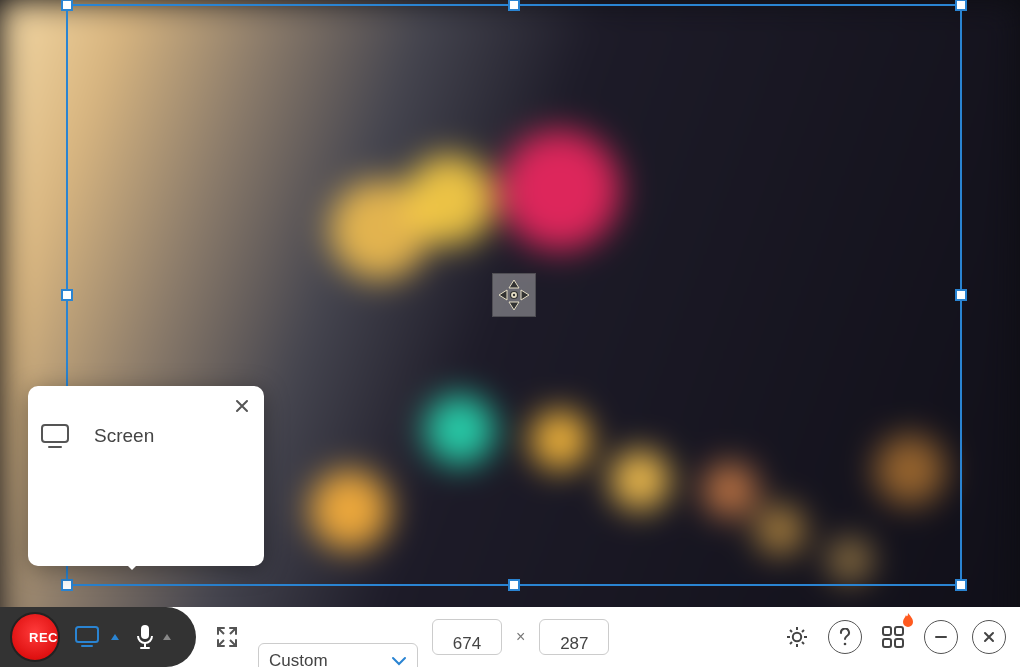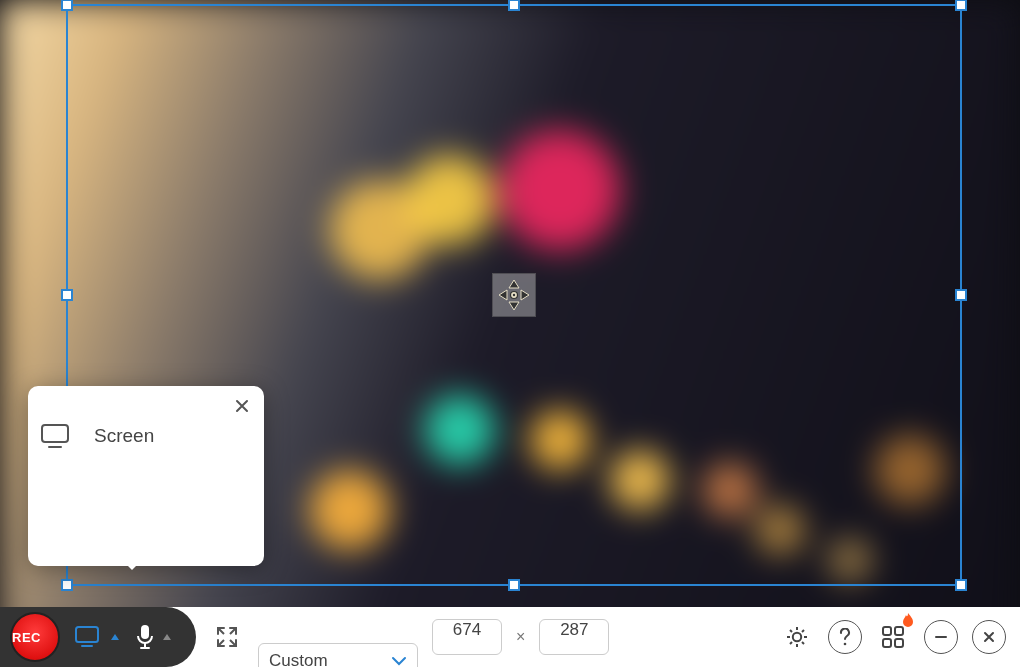--- a/index.html
+++ b/index.html
@@ -72,21 +72,21 @@
 }
 .tb-dark{
   height:60px; display:flex; align-items:center; gap:14px;
   background:#333; padding:0 24px 0 10px;
   border-top-right-radius:34px; border-bottom-right-radius:34px;
 }
 .rec-btn{
   width:50px; height:50px; border-radius:50%;
   background:radial-gradient(circle at 50% 40%, #ff3b3b, #d20000);
   color:#fff; font-weight:700; font-size:13px;
-  display:flex; align-items:center; justify-content:flex-start;
+  display:flex; align-items:center; justify-content:flex-end;
   border:2px solid #222; cursor:pointer;
   letter-spacing:.5px;
 }
 .ic-btn{ cursor:pointer; display:flex; align-items:center; gap:6px; }
 .tri{ color:#888;}
 .tri.active{ color:#2a84d2; }
 
 .tb-light{ flex:1; display:flex; align-items:center; gap:14px; padding:0 14px; }
 .spacer{ flex:1; }
 .circle-btn{
@@ -96,21 +96,21 @@
 }
 .plain-btn{ cursor:pointer; display:flex; align-items:center; justify-content:center; width:34px; height:34px; }
 
 .select-box{
   height:36px; border:1px solid #ccc; border-radius:6px;
   display:flex; align-items:center; padding:0 10px; gap:10px;
   min-width:160px; cursor:pointer; color:#444; font-size:17px;margin-top:48px;
 }
 .dim-input{
   height:36px; width:70px; border:1px solid #ccc; border-radius:6px;
-  display:flex; align-items:flex-start; justify-content:center; font-size:17px; color:#444;
+  display:flex; align-items:flex-end; justify-content:center; font-size:17px; color:#444;
 }
 .times{ font-size:16px; color:#777; }
 .grid-btn{ position:relative; }
 .flame{ position:absolute; right:-6px; top:-8px; }
 
 svg{ display:block; }
 </style>
 </head>
 <body>
 <div class="stage">

